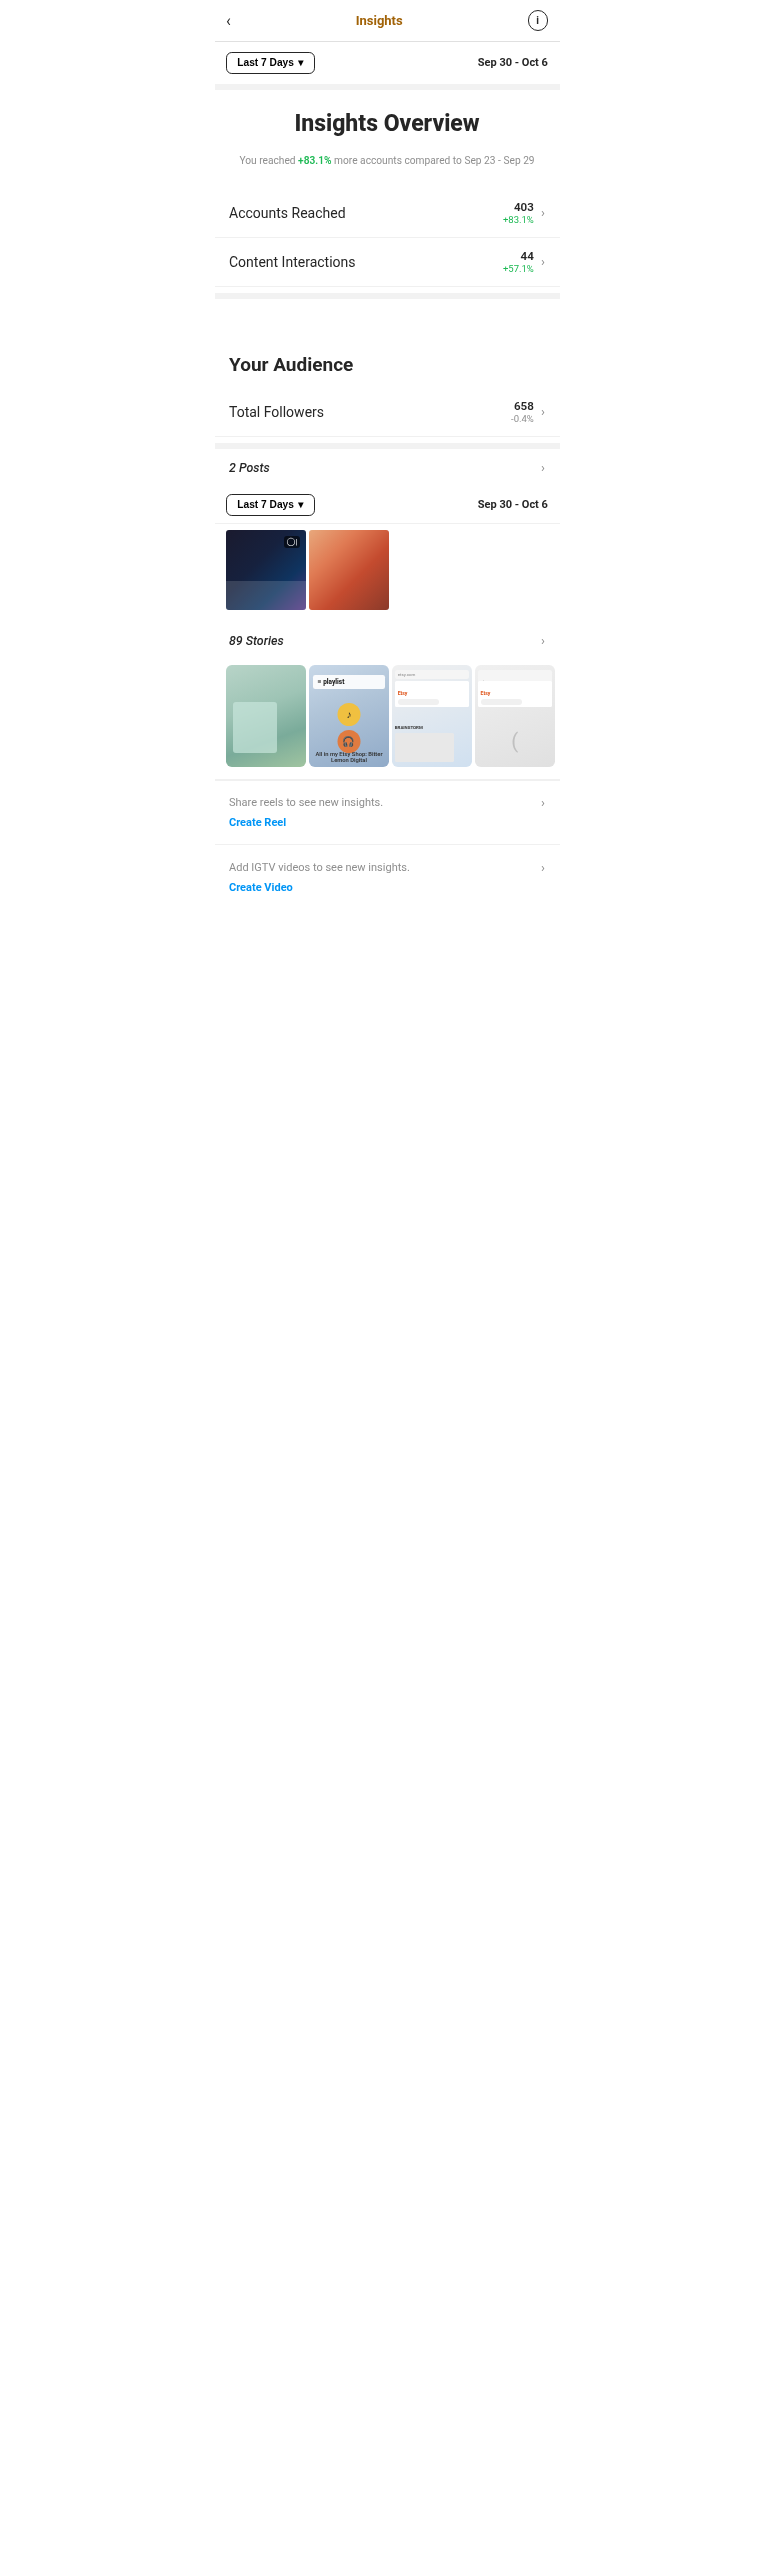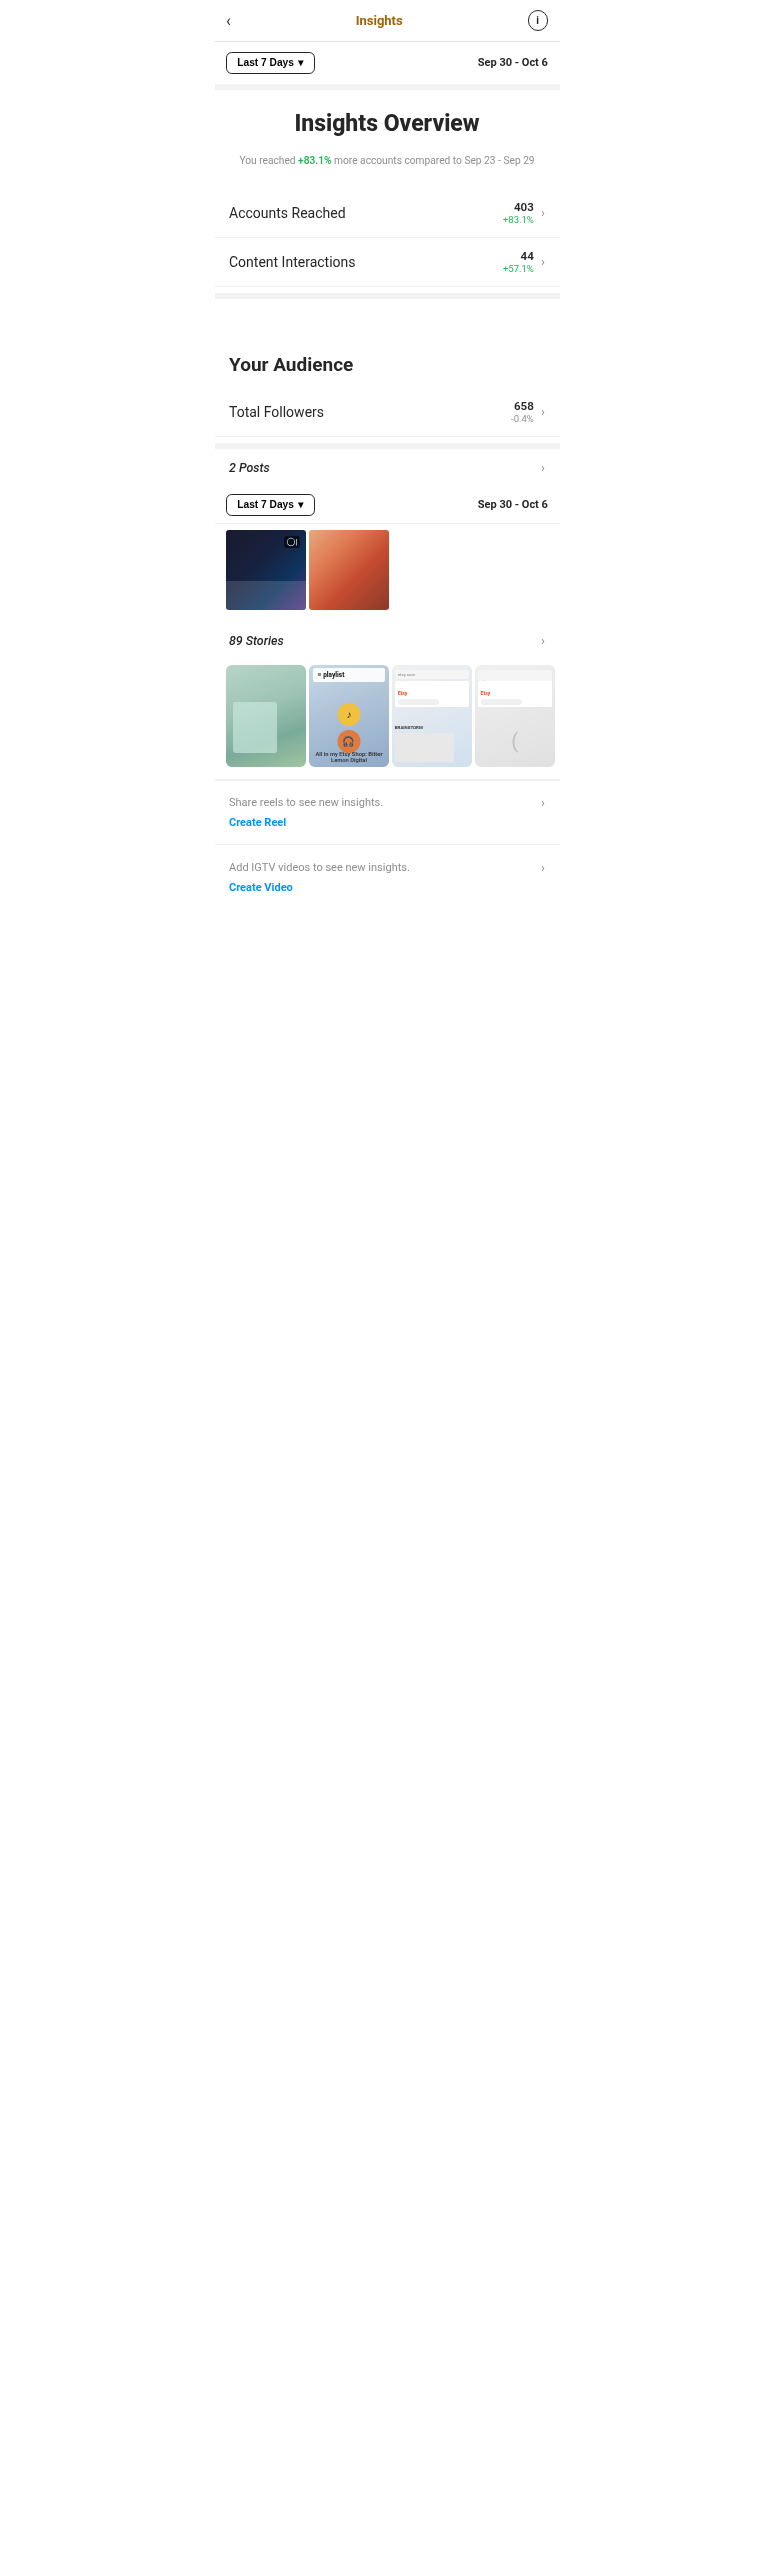--- a/index.html
+++ b/index.html
@@ -435,21 +435,21 @@
     <span class="content-row-label">89 Stories</span>
     <span class="chevron-right">›</span>
   </div>
 
   <div class="stories-thumbs">
     <div class="story-thumb story-thumb-1">
       
     </div>
     <div class="story-thumb story-thumb-2">
 
-      <div style="position:absolute;top:3px;left:4.4px;right:4.4px;background:rgba(255,255,255,0.9);border-radius:2.2px;padding:2.9px 4.4px;">
+      <div style="position:absolute;top:10px;left:4.4px;right:4.4px;background:rgba(255,255,255,0.9);border-radius:2.2px;padding:2.9px 4.4px;">
         <div style="font-size:6.5px;font-weight:800;color:#1a1a1a;">≡ playlist</div>
       </div>
       <div style="position:absolute;bottom:14.5px;left:50%;transform:translateX(-50%);display:flex;flex-direction:column;gap:4.4px;align-items:center;">
         <div style="width:23px;height:23px;background:#f0c040;border-radius:50%;display:flex;align-items:center;justify-content:center;font-size:10.2px;">♪</div>
         <div style="width:23px;height:23px;background:#e07b40;border-radius:50%;display:flex;align-items:center;justify-content:center;font-size:10.2px;">🎧</div>
       </div>
       <div style="position:absolute;bottom:4.4px;left:4.4px;right:4.4px;font-size:5.8px;font-weight:600;color:#333;text-align:center;">All in my Etsy Shop: Bitter Lemon Digital</div>
     </div>
     <div class="story-thumb story-thumb-3">
 

